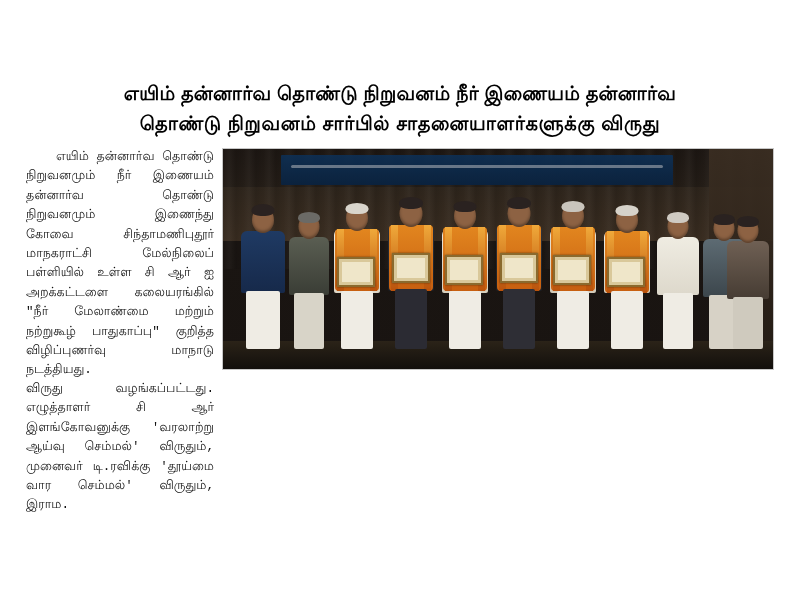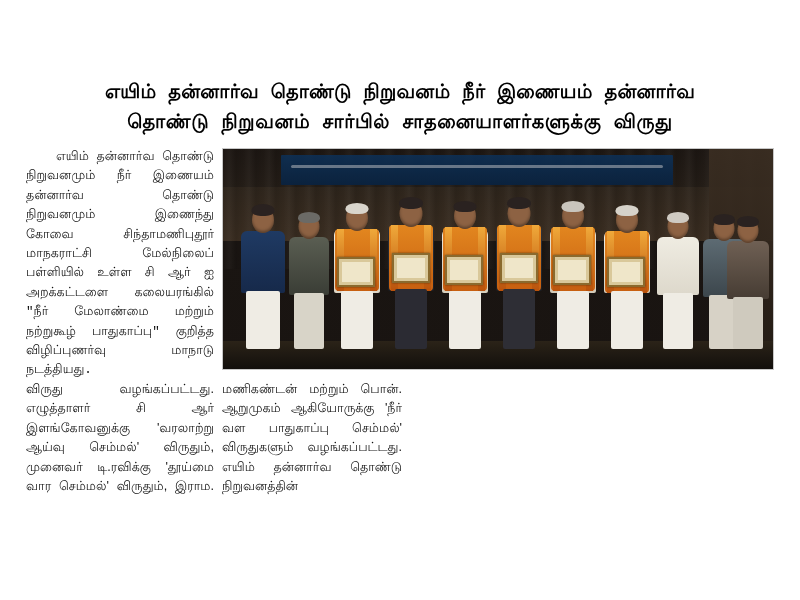--- a/index.html
+++ b/index.html
@@ -33,21 +33,20 @@
     text-align: center;
     font-weight: bold;
     font-size: 19.5px;
     line-height: 30px;
     letter-spacing: 0.2px;
     color: #000;
   }
   .headline .line {
     display: block;
     white-space: nowrap;
-    font-family: Liberation Mono, monospace;
   }
   .headline .line2 {
     letter-spacing: 0.6px;
   }
 
   
   .body-area {
     position: absolute;
     left: 26px;
     top: 148px;
@@ -107,20 +106,21 @@
   }
   .cols-bottom .col {
     width: 188px;
     font-size: 12.6px;
     line-height: 19.4px;
     text-align: justify;
     text-align-last: justify;
     color: #111;
     padding-right: 0;
     box-sizing: border-box;
+    font-family: Liberation Mono, monospace;
   }
   .cols-bottom .col.c1 { width: 188px; }
   .cols-bottom .col.c2 { width: 188px; padding-left: 8px; }
   .cols-bottom .col.c3 { width: 186px; padding-left: 8px; }
   .cols-bottom .col.c4 { width: 186px; padding-left: 8px; }
   .cols-bottom .col p { margin: 0; }
 
   
   .stage-bg {
     position: absolute;
@@ -366,20 +366,17 @@
           </div>
 
         </div>
       </div>
     </div>
 
     <div class="cols-bottom">
       <div class="col c1">
         <p>விருது வழங்கப்பட்டது. எழுத்தாளர் சி ஆர் இளங்கோவனுக்கு 'வரலாற்று ஆய்வு செம்மல்' விருதும், முனைவர் டி.ரவிக்கு 'தூய்மை வார செம்மல்' விருதும், இராம.</p>
       </div>
-      <div class="col c2">
-        <p>மணிகண்டன் மற்றும் பொன். ஆறுமுகம் ஆகியோருக்கு 'நீர் வள பாதுகாப்பு செம்மல்' விருதுகளும் வழங்கப்பட்டது. எயிம் தன்னார்வ தொண்டு நிறுவனத்தின்</p>
-      </div>
       <div class="col c4"></div>
     </div>
 
   </div>
 </div>
 
 </body></html>

